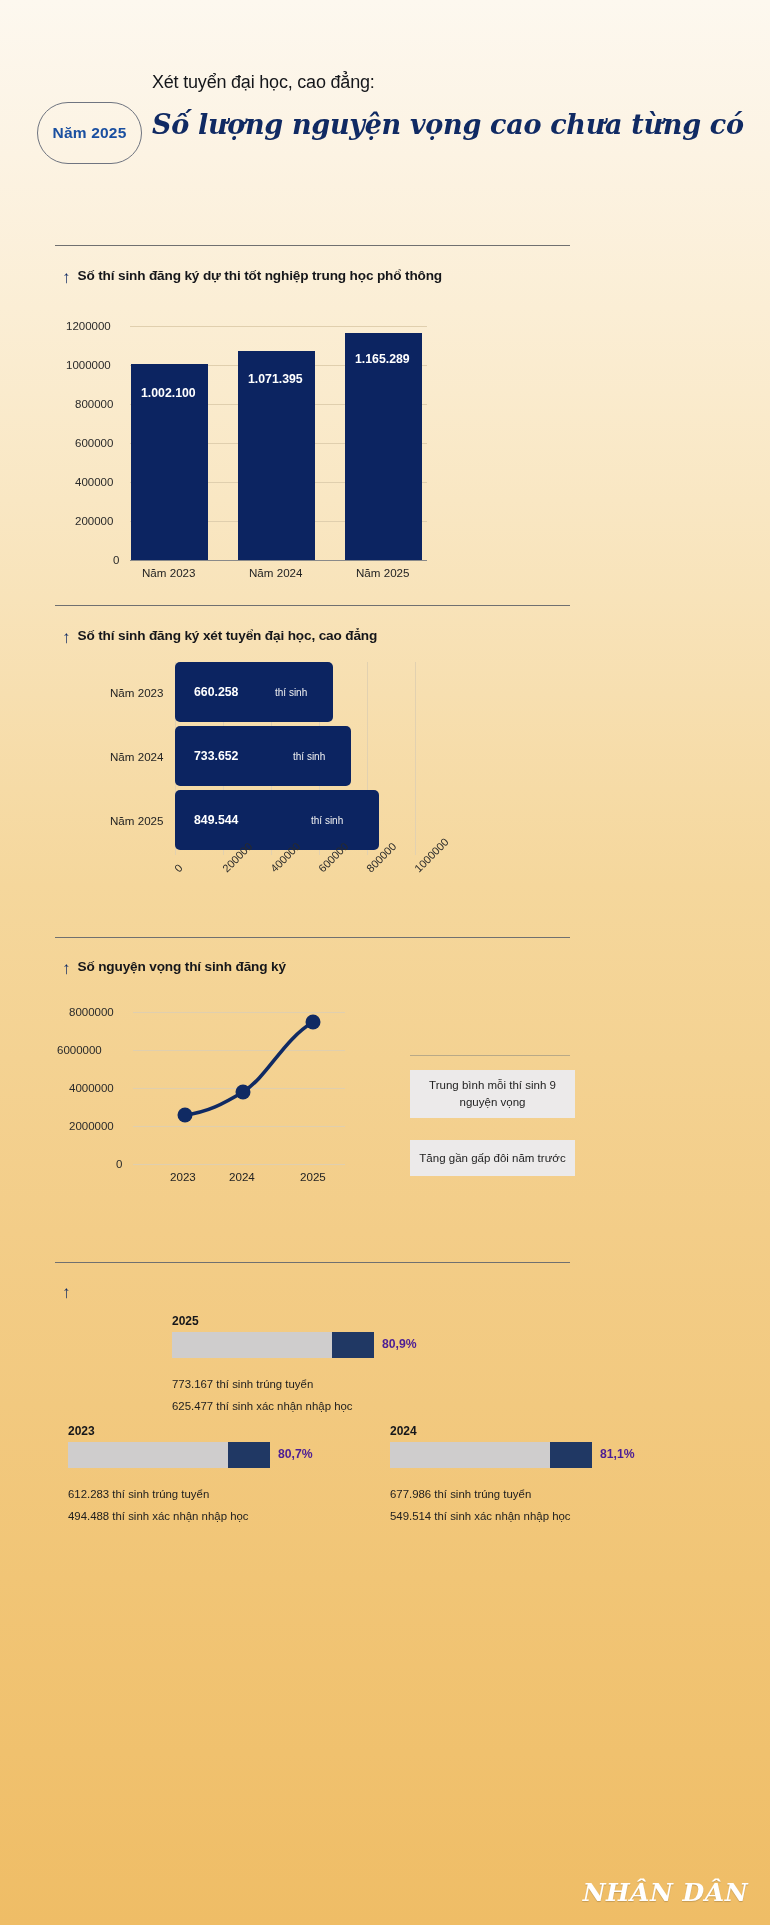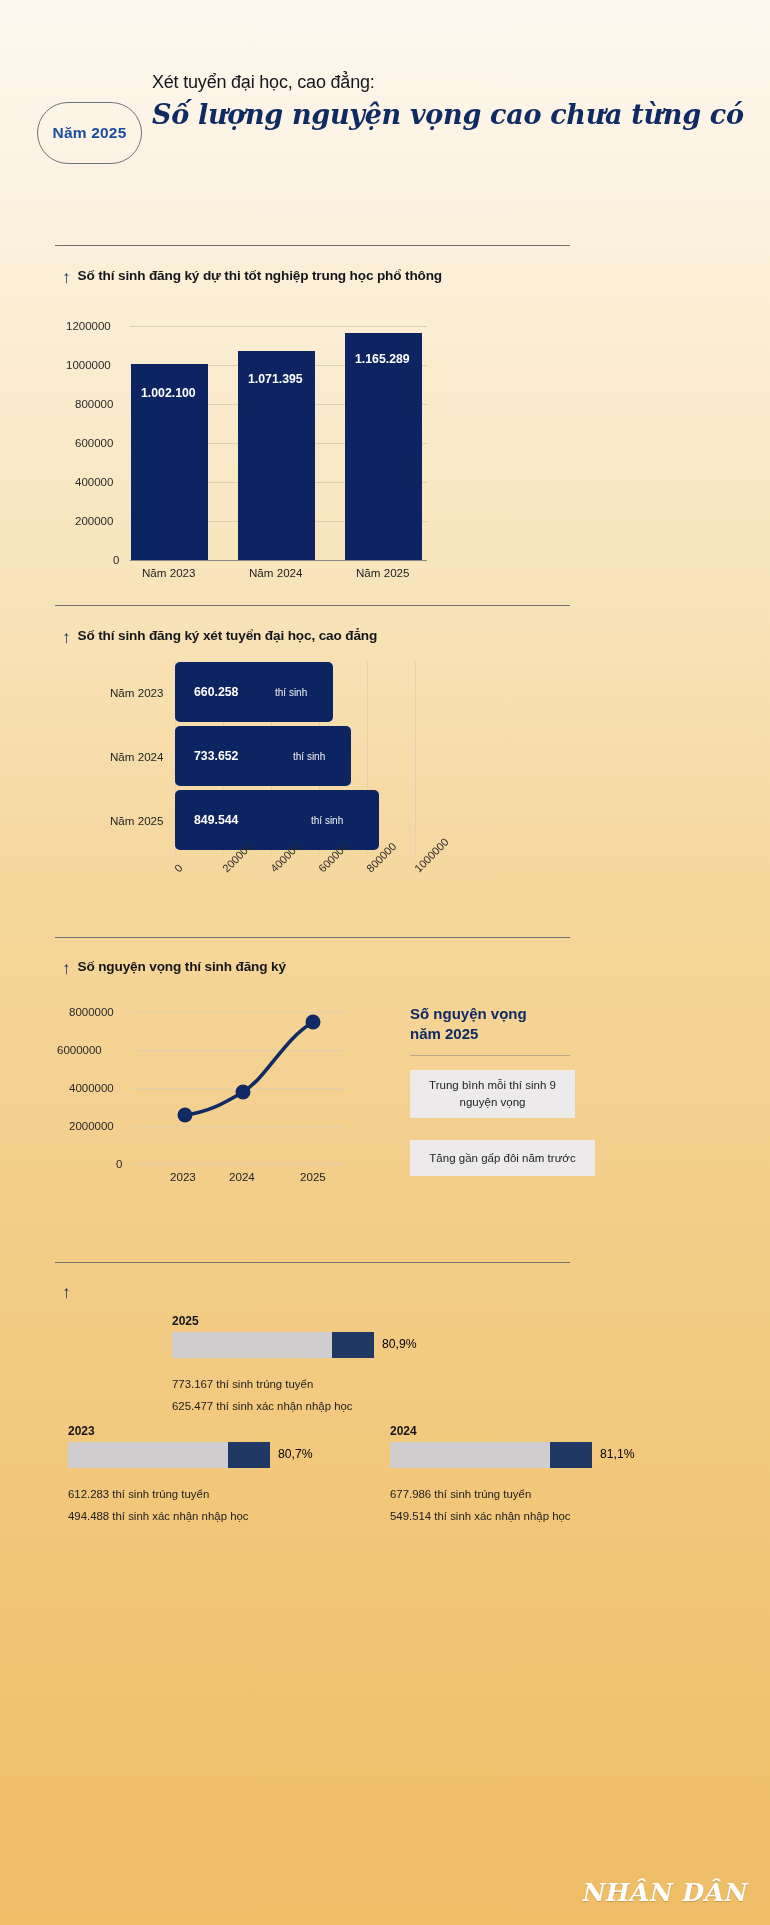--- a/index.html
+++ b/index.html
@@ -32,21 +32,21 @@
     width:105px; height:62px; border-radius:31px;
     border:1.4px solid #6f7480; background:transparent;
     display:flex; align-items:center; justify-content:center;
   }
   .year-pill span { font-size:15.5px; font-weight:bold; color:#1a4fa0; letter-spacing:.2px; }
   .title-block { position:absolute; left:152px; top:10px; width:600px; }
   .title-line1 { font-size:18px; font-weight:400; color:#14161a; letter-spacing:-.2px; line-height:1.15; }
   .title-line2 {
     font-family:"DejaVu Serif", serif; font-style:italic; font-weight:bold;
     font-size:27px; color:#102a63; line-height:1.42; letter-spacing:-.3px;
-    margin-top:3px;
+    margin-top:13px;
   }
 
   
   .hr { position:absolute; height:1.2px; background:#707070; left:55px; width:515px; }
   .sec-head { position:absolute; display:flex; align-items:flex-start; gap:7px; }
   .arrow-up { color:#102a63; font-size:17px; line-height:1; font-weight:400; transform:translateY(1px); }
   .sec-title { font-size:13.6px; font-weight:bold; color:#15161a; letter-spacing:-.15px; white-space:nowrap; }
 
   
   .tick-label { position:absolute; font-size:11.5px; color:#2a2a2a; white-space:nowrap; }
@@ -72,21 +72,21 @@
   .callout {
     position:absolute; background:#eceaea; color:#232323;
     font-size:11.5px; line-height:1.45; text-align:center;
     display:flex; align-items:center; justify-content:center; padding:14px 8px;
   }
 
   
   .pct-year { position:absolute; font-size:12px; font-weight:bold; color:#15161a; }
   .pct-track { position:absolute; background:#cfcdcd; height:26px; }
   .pct-fill { position:absolute; background:#203864; height:26px; }
-  .pct-val { position:absolute; font-size:12.2px; font-weight:normal; color:#000000; white-space:nowrap; }
+  .pct-val { position:absolute; font-size:12.2px; font-weight:bold; color:#4c1d95; white-space:nowrap; }
   .pct-note { position:absolute; font-size:11.4px; color:#1d1d1d; white-space:nowrap; }
 
   
   .logo {
     position:absolute; right:22px; bottom:18px;
     font-family:"DejaVu Serif", serif; font-weight:bold; font-style:italic;
     font-size:25px; color:#ffffff; letter-spacing:.5px;
     text-shadow:0 1px 1px rgba(0,0,0,.18);
   }
 </style>
@@ -203,25 +203,23 @@
       <circle cx="52" cy="115" r="7.5" fill="#102a63"></circle>
       <circle cx="110" cy="92" r="7.5" fill="#102a63"></circle>
       <circle cx="180" cy="22" r="7.5" fill="#102a63"></circle>
     </svg>
 
     <div class="cat-label" style="left:170px; top:1170px;">2023</div>
     <div class="cat-label" style="left:229px; top:1170px;">2024</div>
     <div class="cat-label" style="left:300px; top:1170px;">2025</div>
   </div>
 
-  <div class="side-title" style="left:410px; top:1004px; width:180px;">Số nguyện vọng
-năm  2025</div>
   <div class="side-rule" style="left:410px; top:1055px; width:160px;"></div>
   <div class="callout" style="left:410px; top:1070px; width:165px; height:48px;">Trung bình mỗi thí sinh 9 nguyện vọng</div>
-  <div class="callout" style="left:410px; top:1140px; width:185px; height:36px;">Tăng gần gấp đôi năm trước</div>
+  <div class="callout" style="left:410px; top:1140px; width:165px; height:36px;">Tăng gần gấp đôi năm trước</div>
 
   <div class="hr" style="top:1262px;"></div>
   <div class="sec-head" style="left:62px; top:1283px;">
     <span class="arrow-up">↑</span>
   </div>
 
   <div>
     <div class="pct-year" style="left:172px; top:1314px;">2025</div>
     <div class="pct-track" style="left:172px; top:1332px; width:160px;"></div>
     <div class="pct-fill" style="left:332px; top:1332px; width:42px;"></div>

